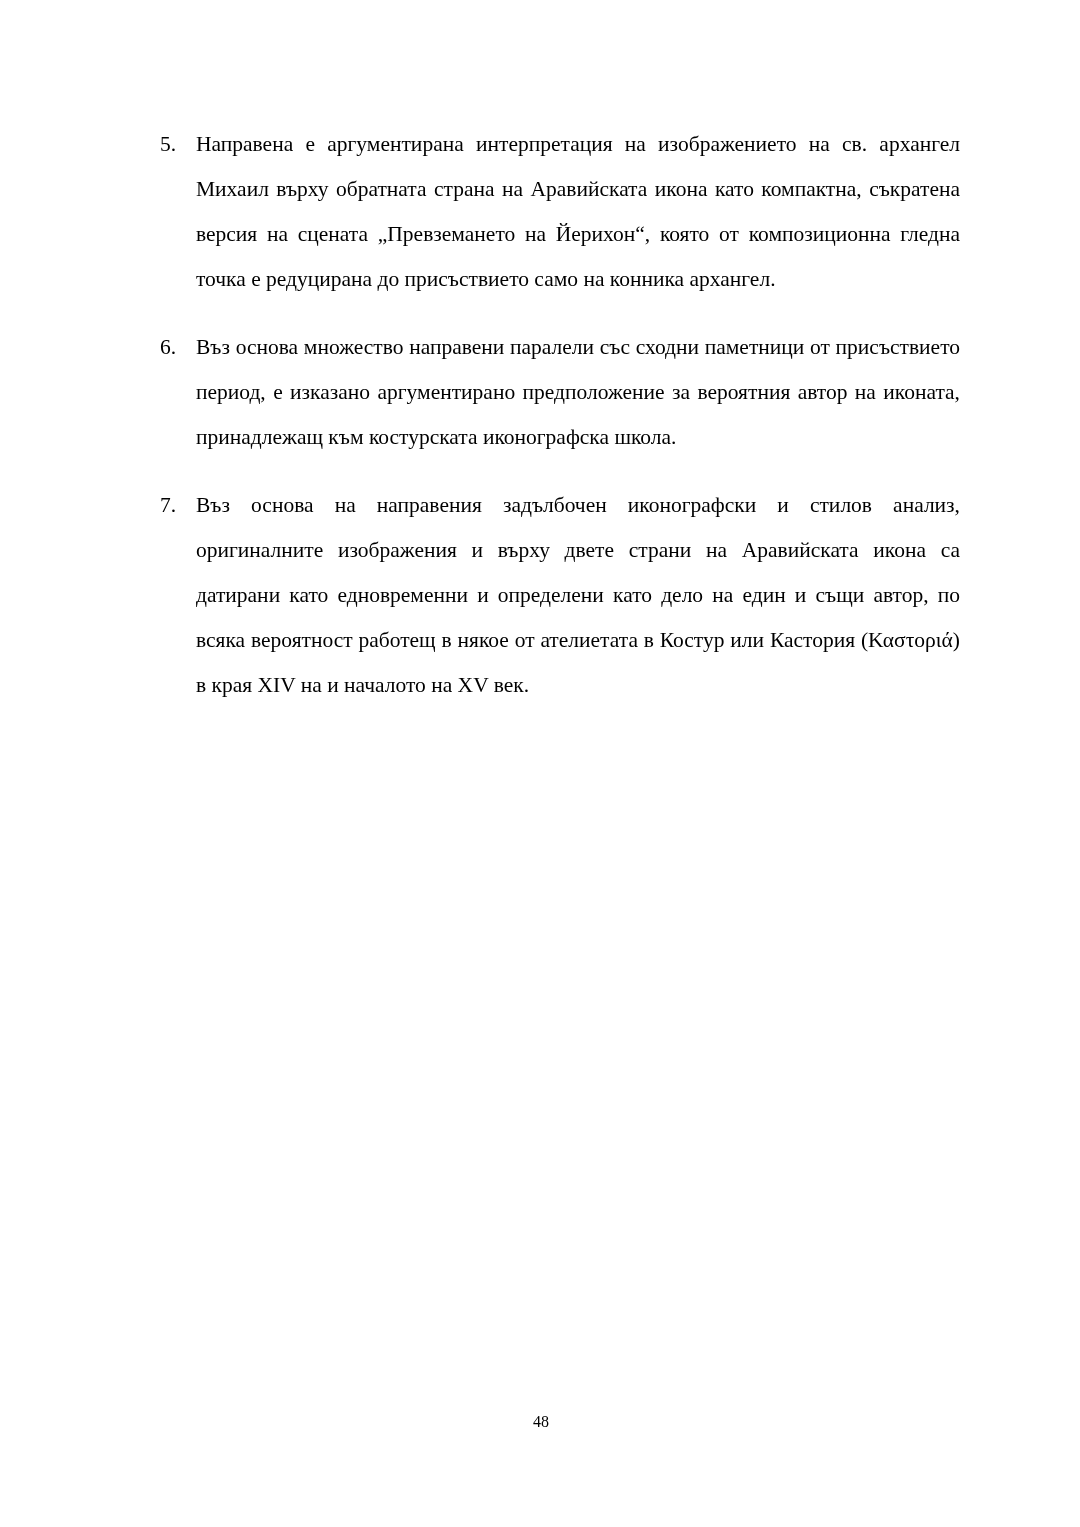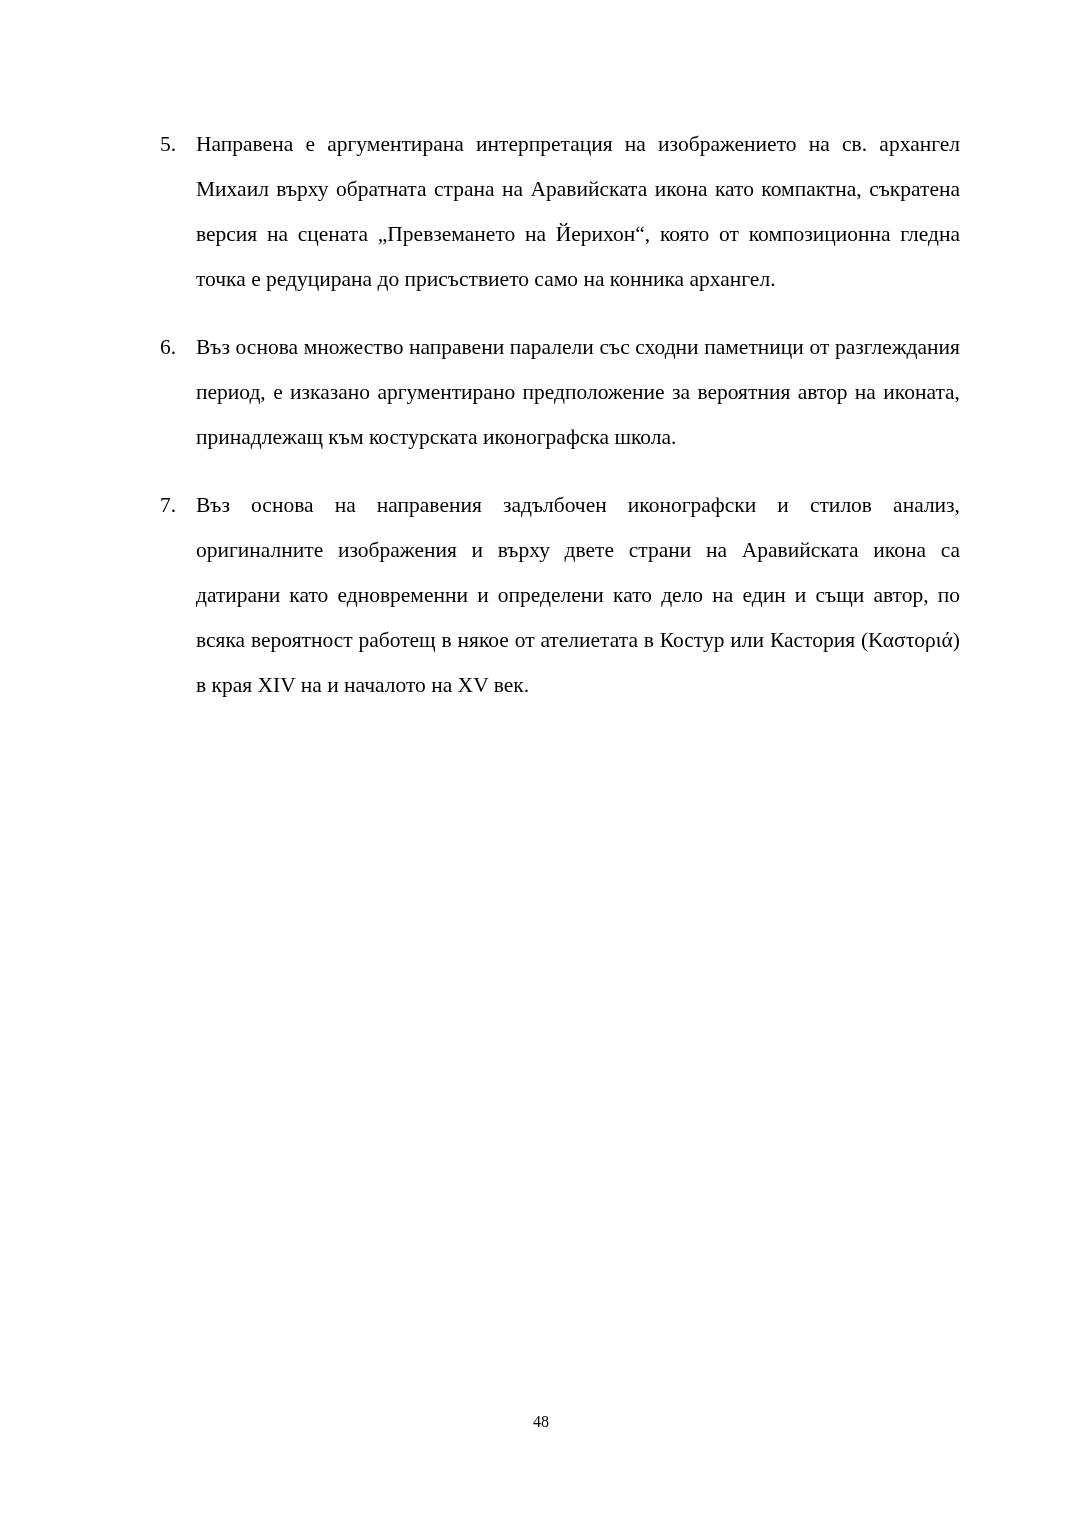--- a/index.html
+++ b/index.html
@@ -54,21 +54,21 @@
 <div class="page">
   <div class="content">
 
     <div class="list-item">
       <span class="num">5.</span>
       <span class="txt">Направена е аргументирана интерпретация на изображението на св. архангел Михаил върху обратната страна на Аравийската икона като компактна, съкратена версия на сцената „Превземането на Йерихон“, която от композиционна гледна точка е редуцирана до присъствието само на конника архангел.</span>
     </div>
 
     <div class="list-item">
       <span class="num">6.</span>
-      <span class="txt">Въз основа множество направени паралели със сходни паметници от разглеждания период, е изказано аргументирано предположение за вероятния автор на иконата, принадлежащ към костурската иконографска школа.</span>
+      <span class="txt">Въз основа множество направени паралели със сходни паметници от присъствието период, е изказано аргументирано предположение за вероятния автор на иконата, принадлежащ към костурската иконографска школа.</span>
     </div>
 
     <div class="list-item">
       <span class="num">7.</span>
       <span class="txt">Въз основа на направения задълбочен иконографски и стилов анализ, оригиналните изображения и върху двете страни на Аравийската икона са датирани като едновременни и определени като дело на един и същи автор, по всяка вероятност работещ в някое от ателиетата в Костур или Кастория (Καστοριά) в края XIV на и началото на XV век.</span>
     </div>
 
   </div>
 
   <div class="page-number">48</div>

